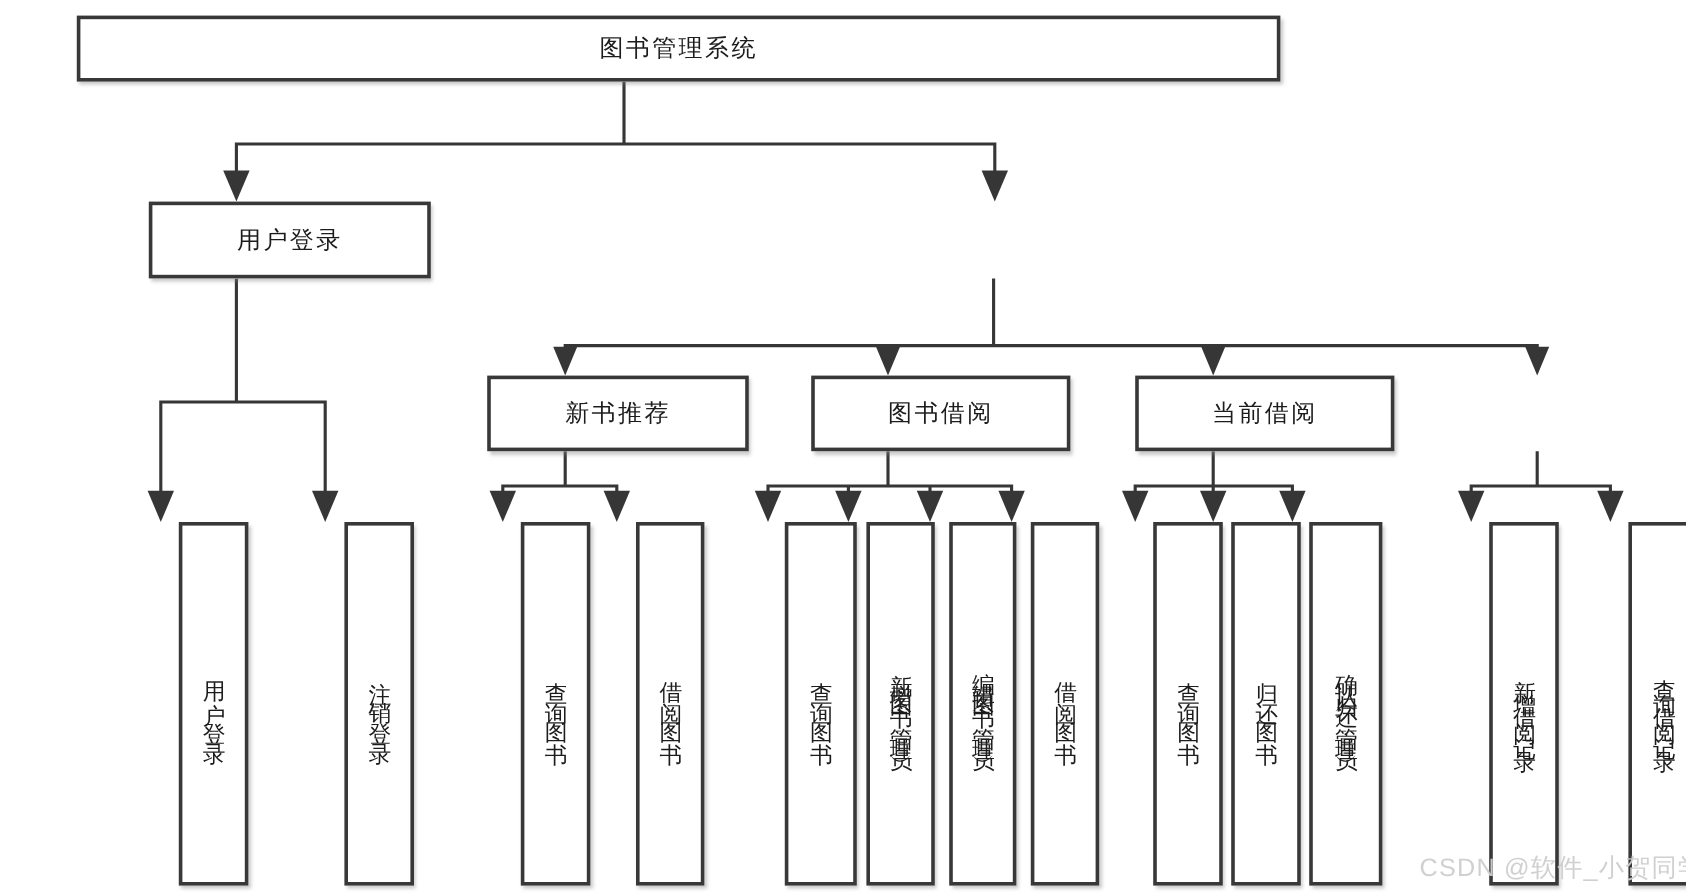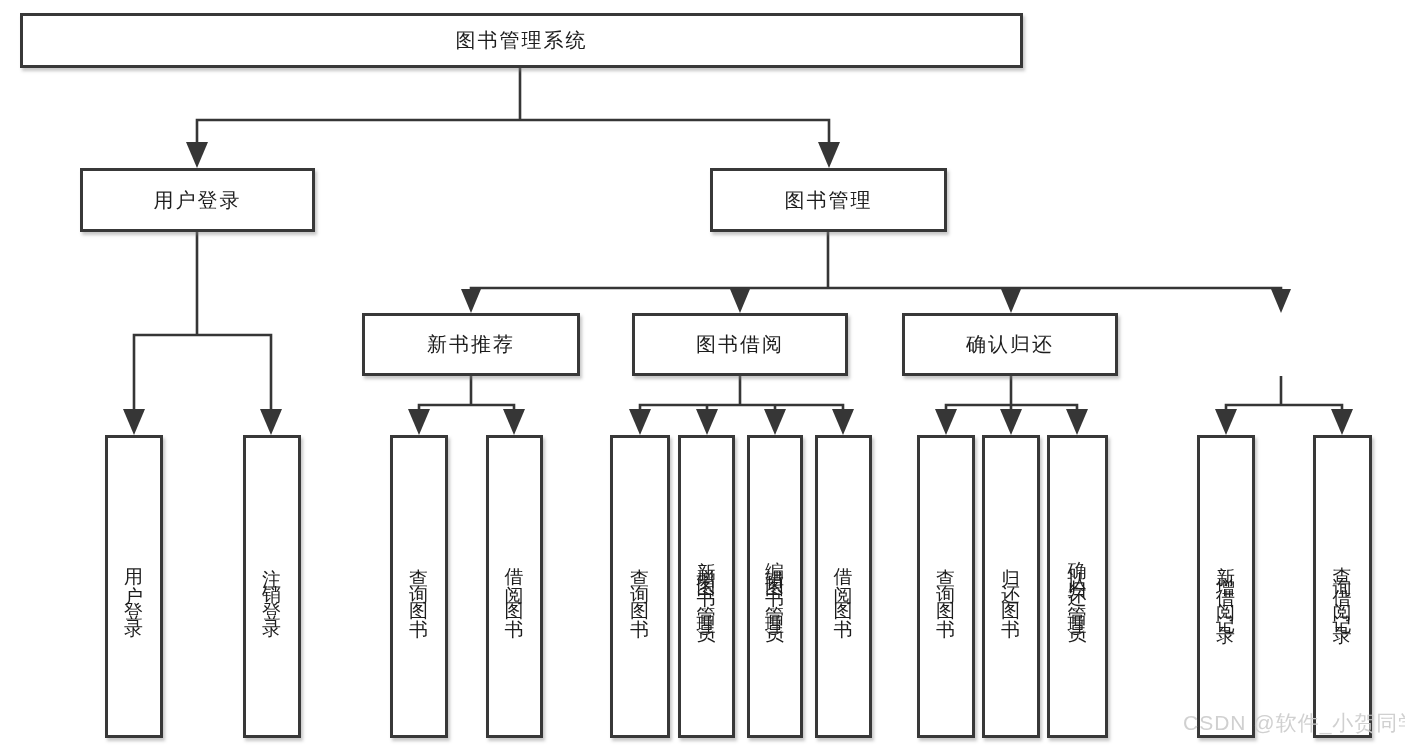--- a/index.html
+++ b/index.html
@@ -14,20 +14,21 @@
   .box {
     position:absolute;
     box-sizing:border-box;
     border:3px solid #383838;
     background:#ffffff;
     display:flex; align-items:center; justify-content:center;
     color:#1c1c1c;
     box-shadow:2px 3px 3px rgba(130,130,130,0.45);
     z-index:2;
     text-align:center;
+    margin-left:44px;
   }
   .h  { font-size:20px; letter-spacing:2px; white-space:nowrap; }
   .v  { writing-mode:vertical-rl; text-orientation:mixed; font-size:19px; line-height:1; }
   .sp3 { letter-spacing:17px; } 
   .sp2 { letter-spacing:12px; } 
   .sp1 { letter-spacing:9px; }  
   .watermark {
     position:absolute;
     left:1183px; top:709px;
     z-index:3;
@@ -76,25 +77,24 @@
     <polygon class="arrow" points="1066,409 1088,409 1077,435"></polygon>
 
     <path class="line" d="M1281 376 V405 M1226 411 V405 H1342 V411"></path>
     <polygon class="arrow" points="1215,409 1237,409 1226,435"></polygon>
     <polygon class="arrow" points="1331,409 1353,409 1342,435"></polygon>
   </svg>
 
   <div class="box h" style="left:20px; top:13px; width:1003px; height:55px;">图书管理系统</div>
 
   <div class="box h" style="left:80px; top:168px; width:235px; height:64px;">用户登录</div>
-  <div class="box h" style="left:710px; top:168px; width:237px; height:64px;">图书管理</div>
 
   <div class="box h" style="left:632px; top:313px; width:216px; height:63px;">图书借阅</div>
   <div class="box h" style="left:362px; top:313px; width:218px; height:63px;">新书推荐</div>
-  <div class="box h" style="left:902px; top:313px; width:216px; height:63px;">确认归还</div>
+  <div class="box h" style="left:902px; top:313px; width:216px; height:63px;">当前借阅</div>
 
   <div class="box v sp3" style="left:105px; top:435px; width:58px; height:303px;">用户登录</div>
   <div class="box v sp3" style="left:243px; top:435px; width:58px; height:303px;">注销登录</div>
 
   <div class="box v sp3" style="left:390px; top:435px; width:58px; height:303px;">查询图书</div>
   <div class="box v sp3" style="left:486px; top:435px; width:57px; height:303px;">借阅图书</div>
 
   <div class="box v sp3" style="left:610px; top:435px; width:60px; height:303px;">查询图书</div>
   <div class="box v sp1" style="left:678px; top:435px; width:57px; height:303px;">新增图书（管理员）</div>
   <div class="box v sp1" style="left:747px; top:435px; width:56px; height:303px;">编辑图书（管理员）</div>

